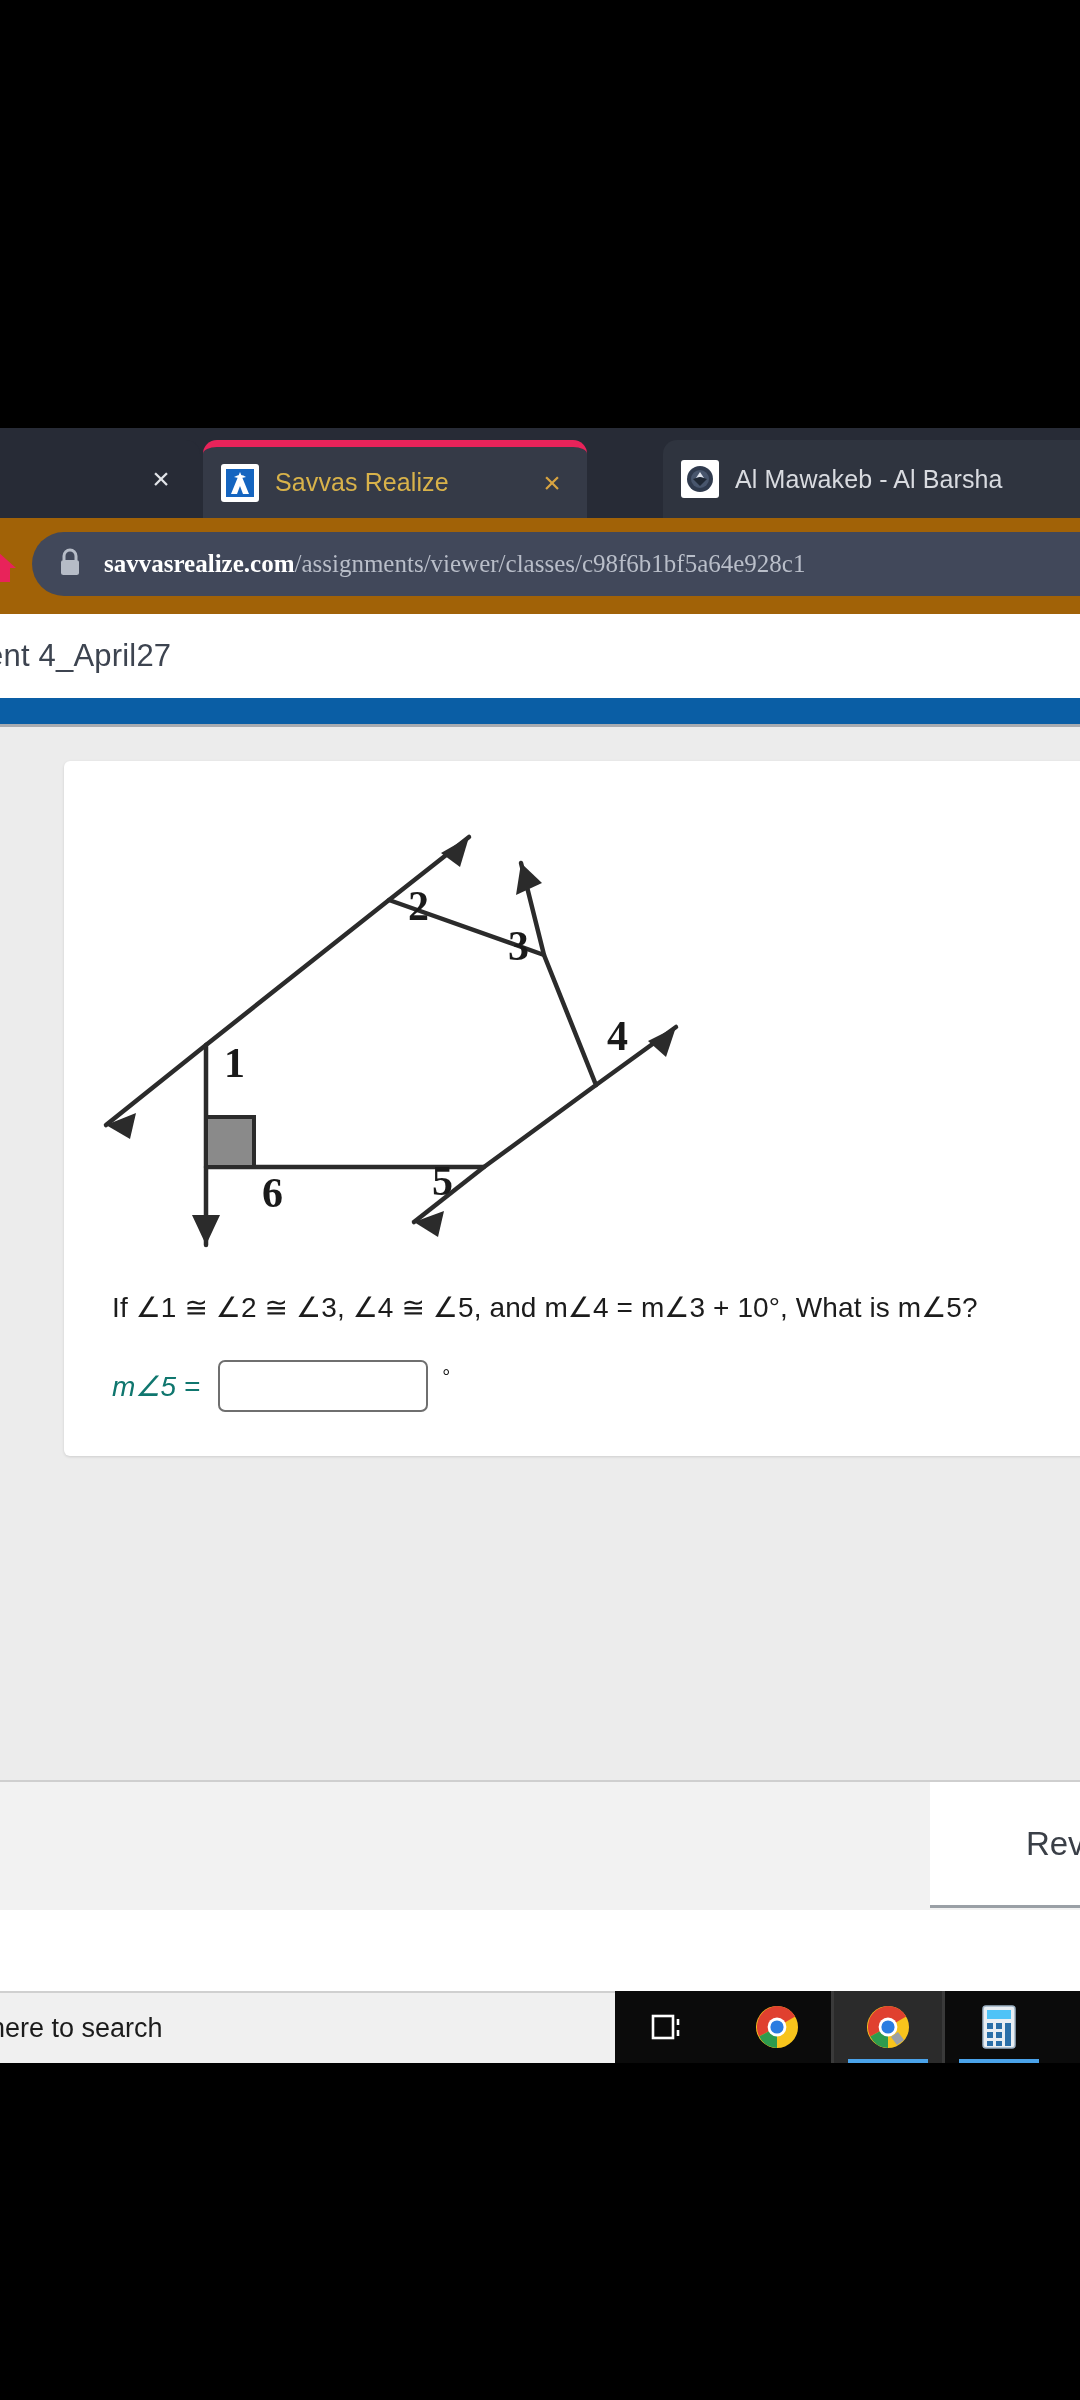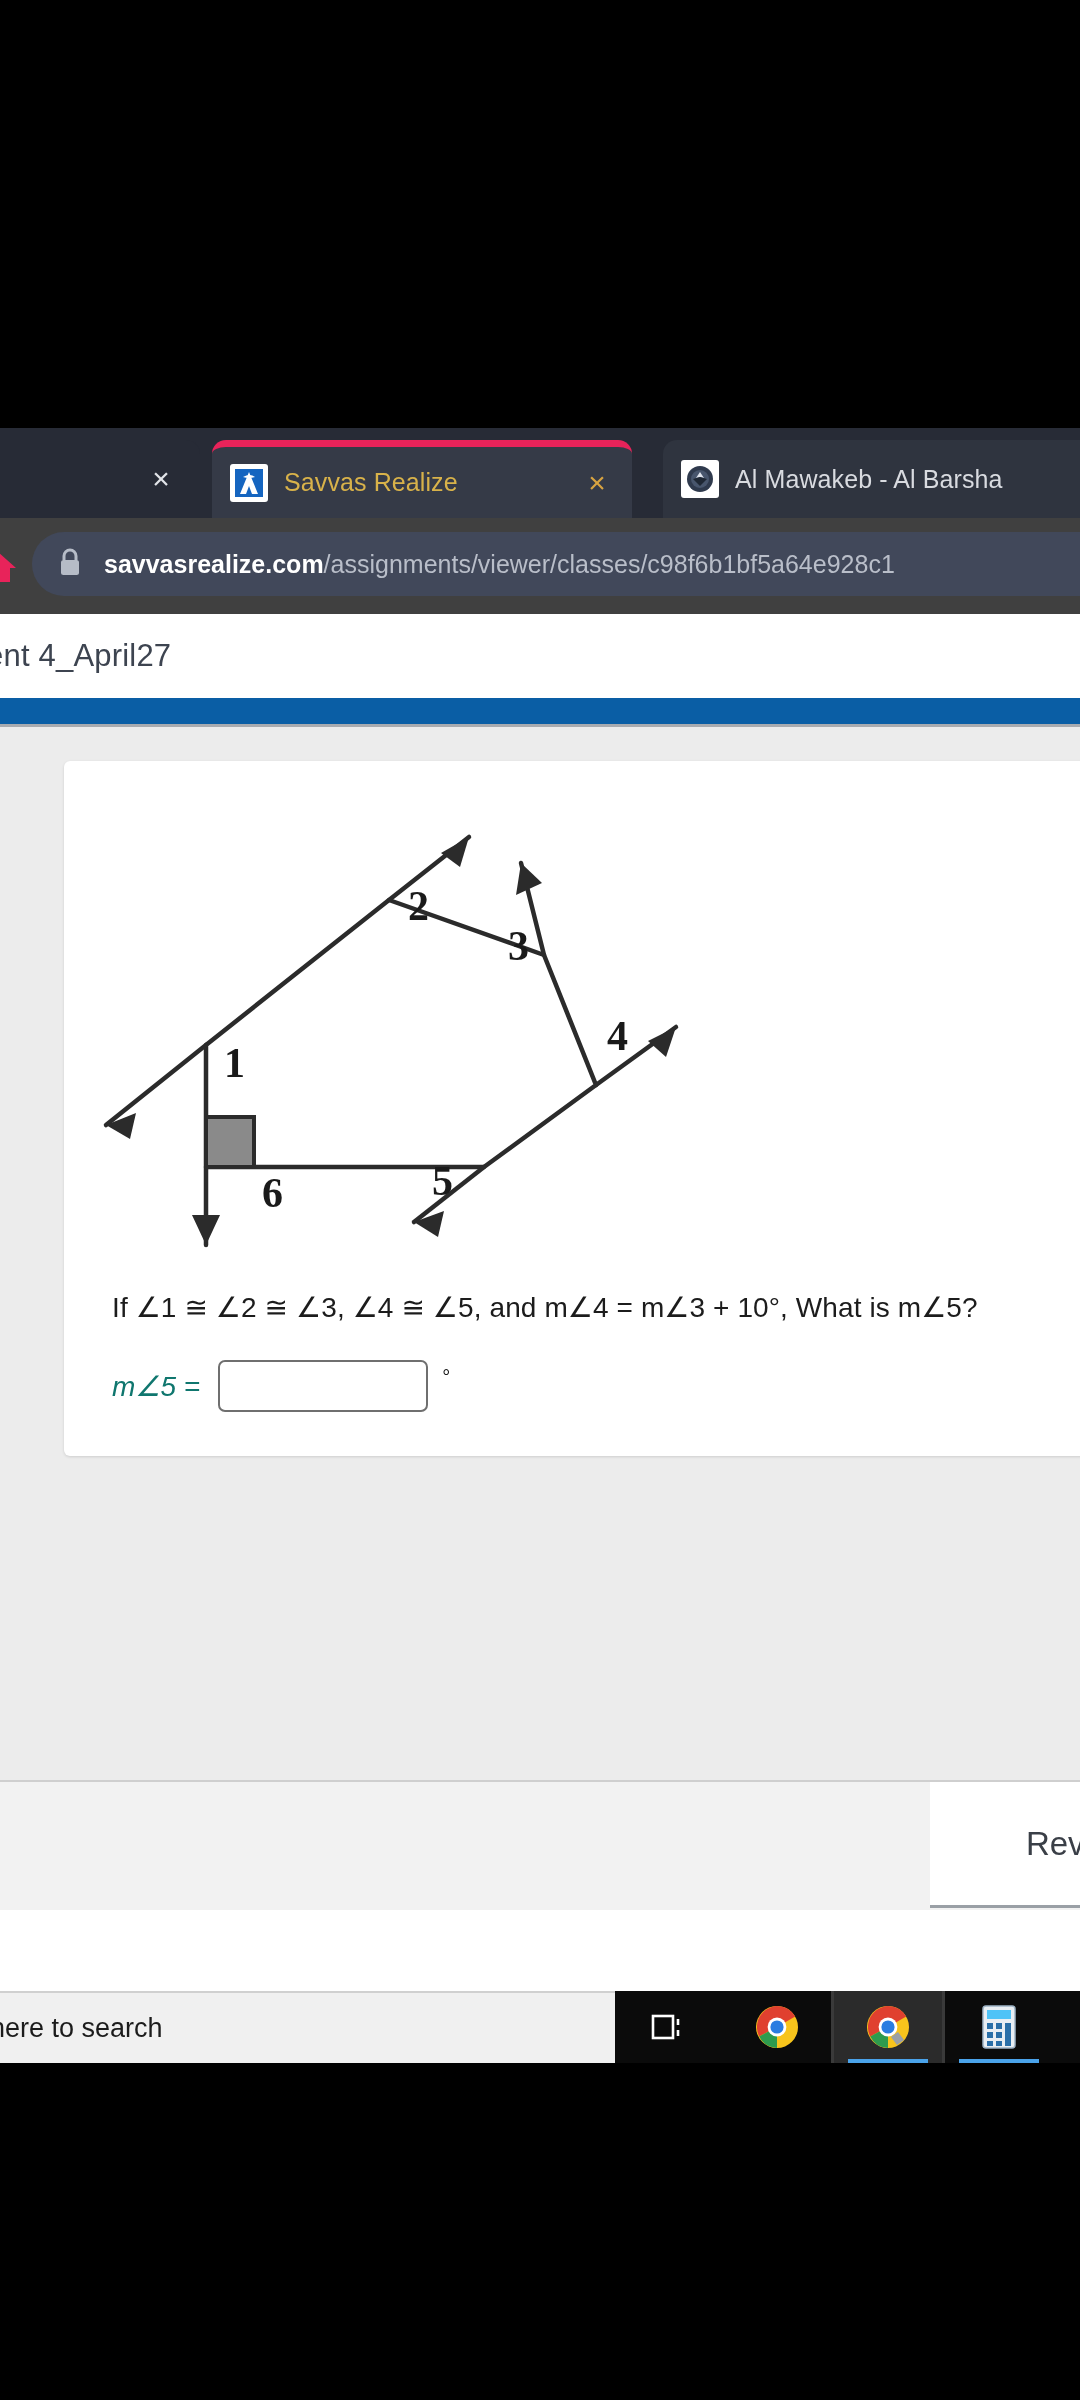--- a/index.html
+++ b/index.html
@@ -51,22 +51,22 @@
     box-sizing: border-box;
   }
   .tab-partial {
     left: -120px;
     width: 320px;
     background: #272b36;
     justify-content: flex-end;
     padding-right: 22px;
   }
   .tab-active {
-    left: 212px;
-    width: 420px;
+    left: 203px;
+    width: 384px;
     background: #353a47;
     padding: 0 18px;
     border-top: 7px solid #e8235a;
   }
   .tab-third {
     left: 663px;
     width: 470px;
     background: #2f343f;
     padding: 0 18px;
   }
@@ -104,21 +104,22 @@
     text-align: center;
     flex: 0 0 34px;
     font-family: "Liberation Sans", sans-serif;
   }
   .tab-partial .tab-close { color: #e3e5ea; }
 
   
   .chrome-toolbar {
     position: relative;
     height: 96px;
-    background: #404040;
+    background: #a16207;
+    font-family: Liberation Serif, serif;
   }
   .home-icon {
     position: absolute;
     left: -22px;
     top: 30px;
     width: 40px;
     height: 38px;
   }
   .omnibox {
     position: absolute;

